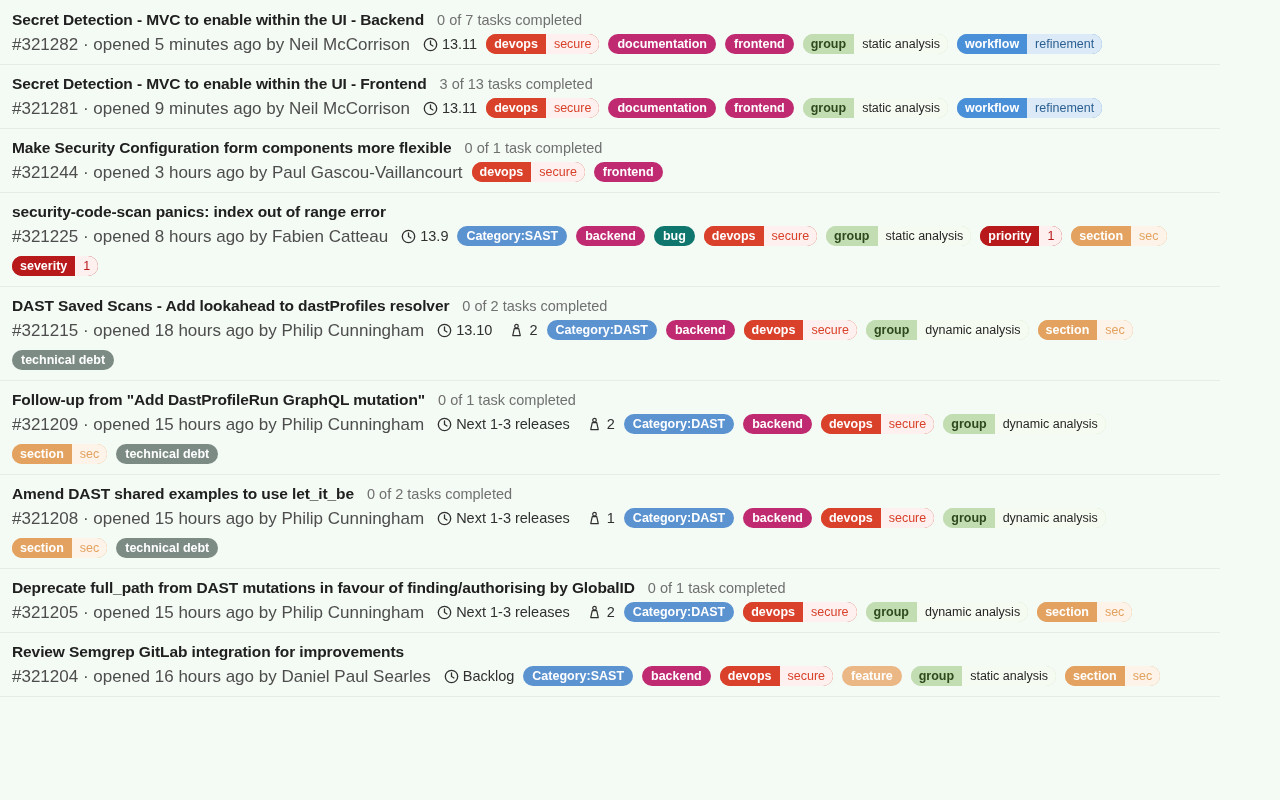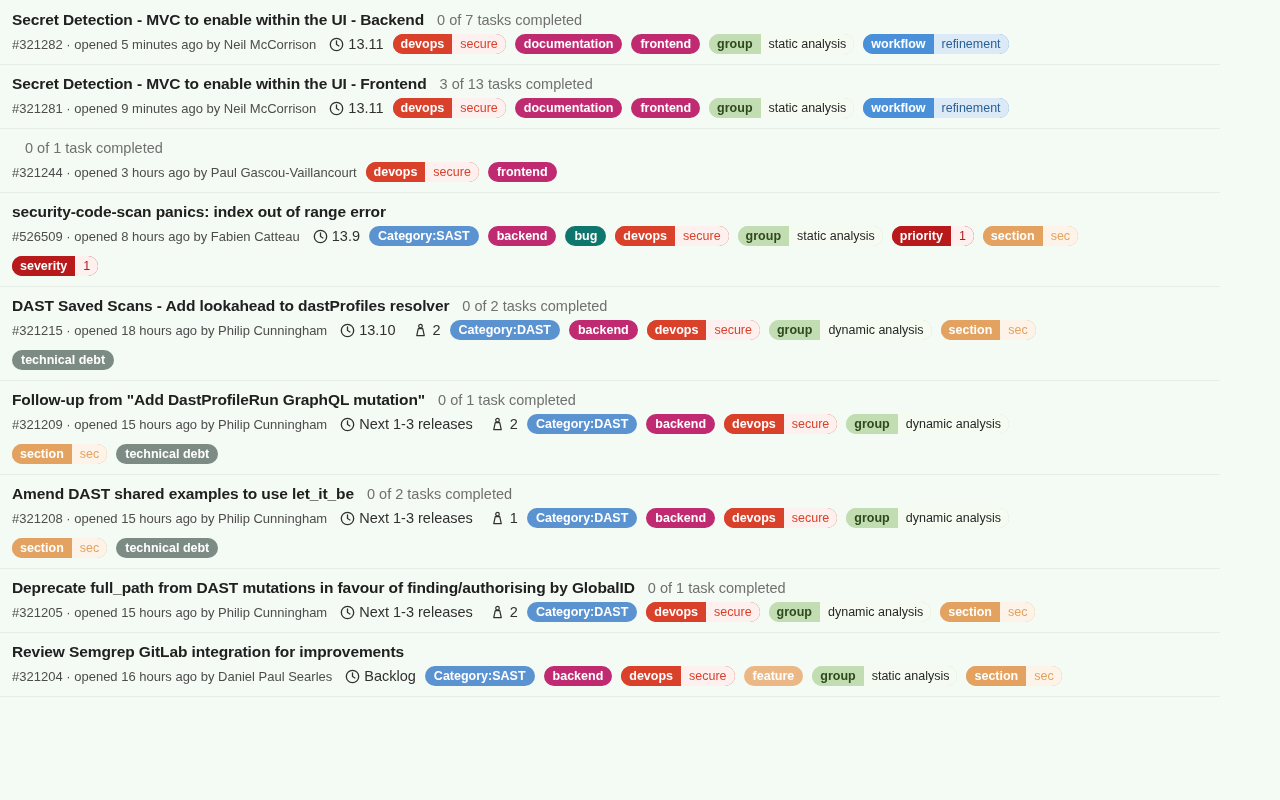--- a/index.html
+++ b/index.html
@@ -43,21 +43,21 @@
     white-space: nowrap;
   }
   .issue-meta-line {
     display: flex;
     align-items: center;
     flex-wrap: wrap;
     row-gap: 5px;
     line-height: 19px;
   }
   .meta-text {
-    font-size: 13px;
+    font-size: 17px;
     color: #4d4d4d;
     white-space: nowrap;
     line-height: 19px;
   }
   .milestone-chunk {
     display: inline-flex;
     align-items: center;
     margin-left: 13px;
     white-space: nowrap;
     color: #303030;
@@ -179,41 +179,42 @@
           </span>
           <span class="label" style="box-shadow: rgb(74, 144, 217) 0px 0px 0px 1px inset;">
             <span class="seg key" style="background: rgb(74, 144, 217); color: rgb(255, 255, 255);">workflow</span>
             <span class="seg val" style="background: rgb(220, 234, 247); color: rgb(43, 95, 145);">refinement</span>
           </span>
         </span>
       </div>
     </div>
     <div class="issue-row">
       <div class="issue-title-line">
+        <a class="issue-title">Make Security Configuration form components more flexible</a>
         <span class="task-status">0 of 1 task completed</span>
       </div>
       <div class="issue-meta-line">
         <span class="meta-text"><span>#321244</span> <span>·</span> <span>opened 3 hours ago by</span> <span>Paul Gascou-Vaillancourt</span></span>
         <span class="labels">
           <span class="label" style="box-shadow: rgb(217, 65, 42) 0px 0px 0px 1px inset;">
             <span class="seg key" style="background: rgb(217, 65, 42); color: rgb(255, 255, 255);">devops</span>
             <span class="seg val" style="background: rgb(253, 240, 238); color: rgb(217, 65, 42);">secure</span>
           </span>
           <span class="label single">
             <span class="seg key" style="background: rgb(191, 42, 112); color: rgb(255, 255, 255);">frontend</span>
           </span>
         </span>
       </div>
     </div>
     <div class="issue-row">
       <div class="issue-title-line">
         <a class="issue-title">security-code-scan panics: index out of range error</a>
       </div>
       <div class="issue-meta-line">
-        <span class="meta-text"><span>#526509</span> <span>·</span> <span>opened 8 hours ago by</span> <span>Fabien Catteau</span></span>
+        <span class="meta-text"><span>#321225</span> <span>·</span> <span>opened 8 hours ago by</span> <span>Fabien Catteau</span></span>
         <span class="milestone-chunk">
           <span>
             <svg class="icon" width="15" height="15" viewBox="0 0 16 16" aria-hidden="true">
               <circle cx="8" cy="8" r="6.6" fill="none" stroke="#303030" stroke-width="1.4"></circle>
               <path d="M8 4.2 V8 L10.6 9.6" fill="none" stroke="#303030" stroke-width="1.4" stroke-linecap="round"></path>
             </svg>
           </span>
           <span class="mi-label">13.9</span>
         </span>
         <span class="labels">

